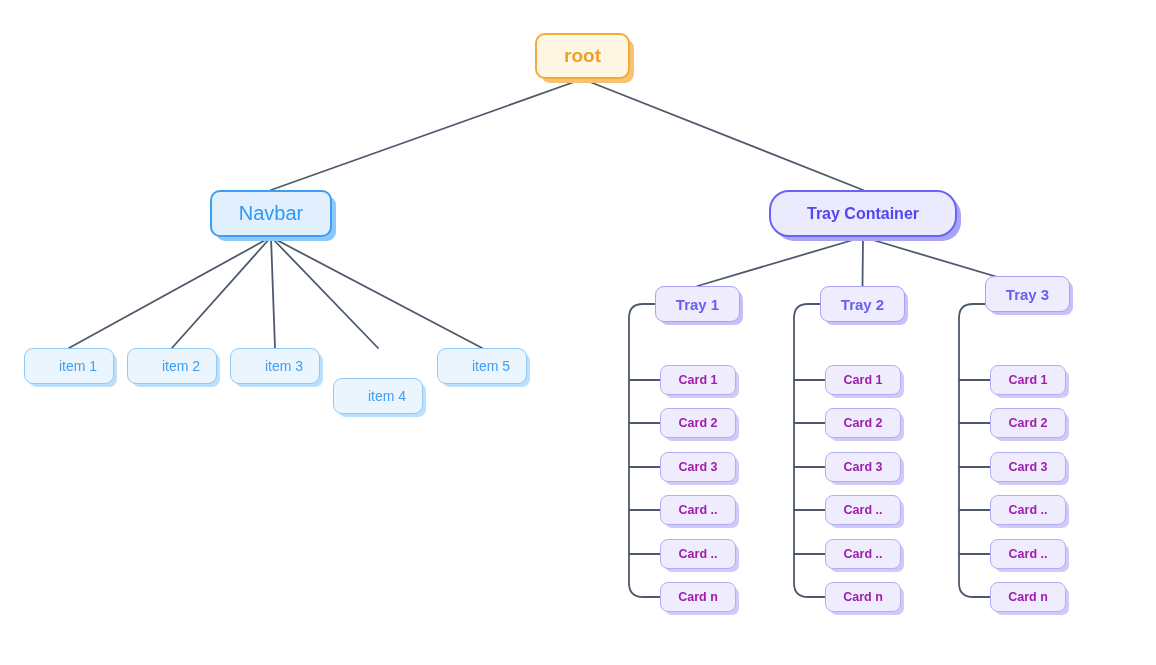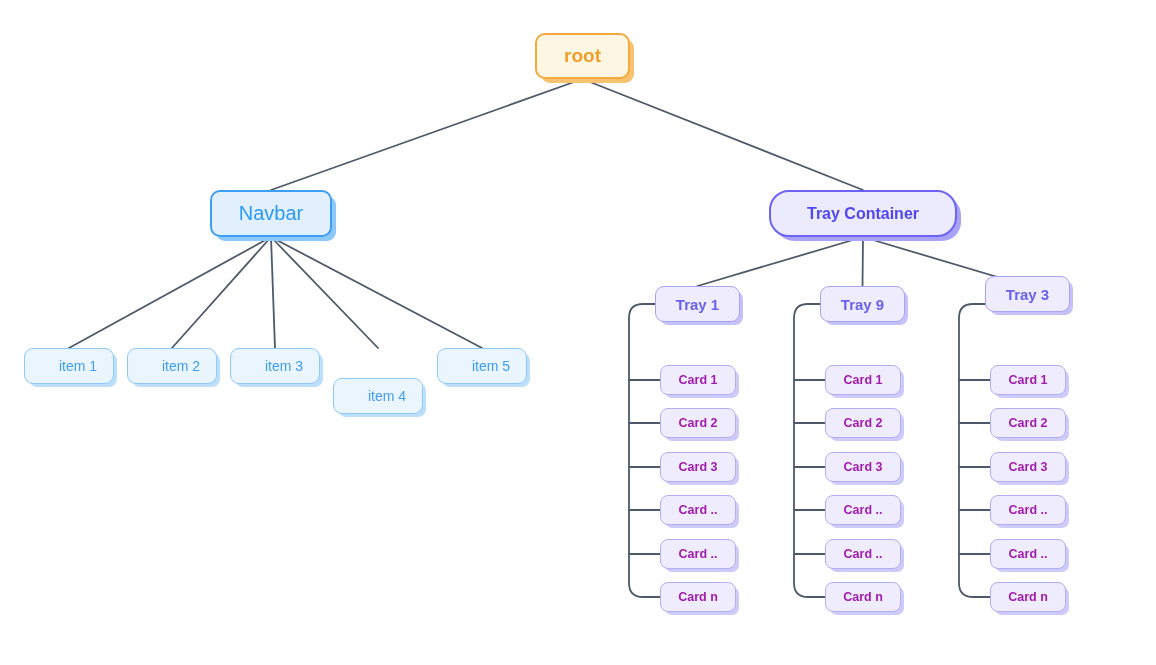--- a/index.html
+++ b/index.html
@@ -188,21 +188,21 @@
       <div class="node card" style="left: 660px; top: 495px; width: 76px; height: 30px;">
         <span>Card ..</span>
       </div>
       <div class="node card" style="left: 660px; top: 539px; width: 76px; height: 30px;">
         <span>Card ..</span>
       </div>
       <div class="node card" style="left: 660px; top: 582px; width: 76px; height: 30px;">
         <span>Card n</span>
       </div>
       <div class="node tray" style="left: 820px; top: 286px; width: 85px; height: 36px;">
-        <span>Tray 9</span>
+        <span>Tray 2</span>
       </div>
       <div class="node card" style="left: 825px; top: 365px; width: 76px; height: 30px;">
         <span>Card 1</span>
       </div>
       <div class="node card" style="left: 825px; top: 408px; width: 76px; height: 30px;">
         <span>Card 2</span>
       </div>
       <div class="node card" style="left: 825px; top: 452px; width: 76px; height: 30px;">
         <span>Card 3</span>
       </div>

